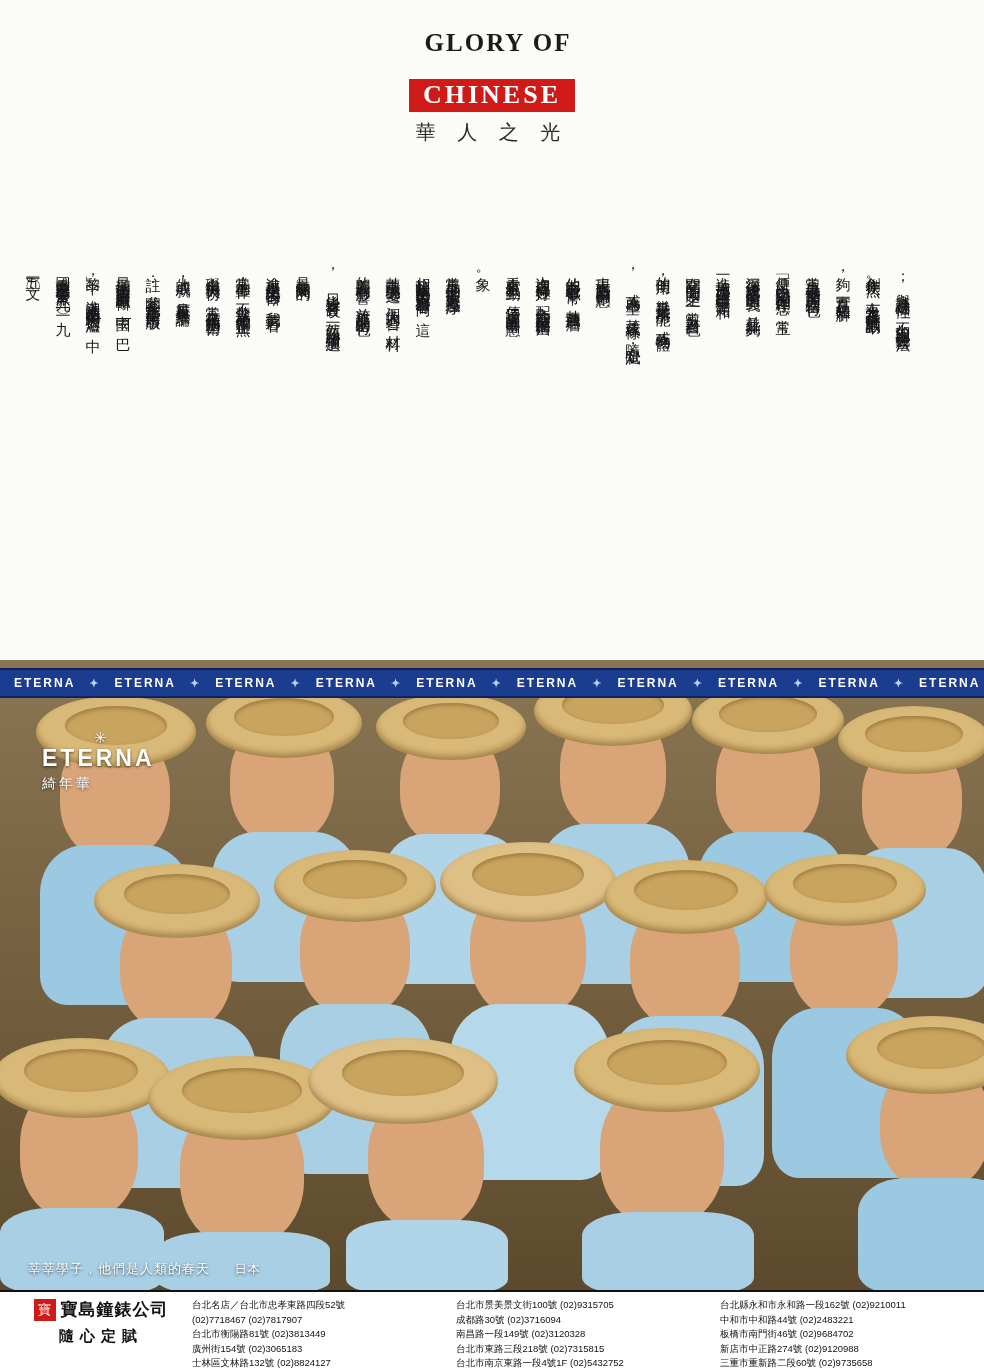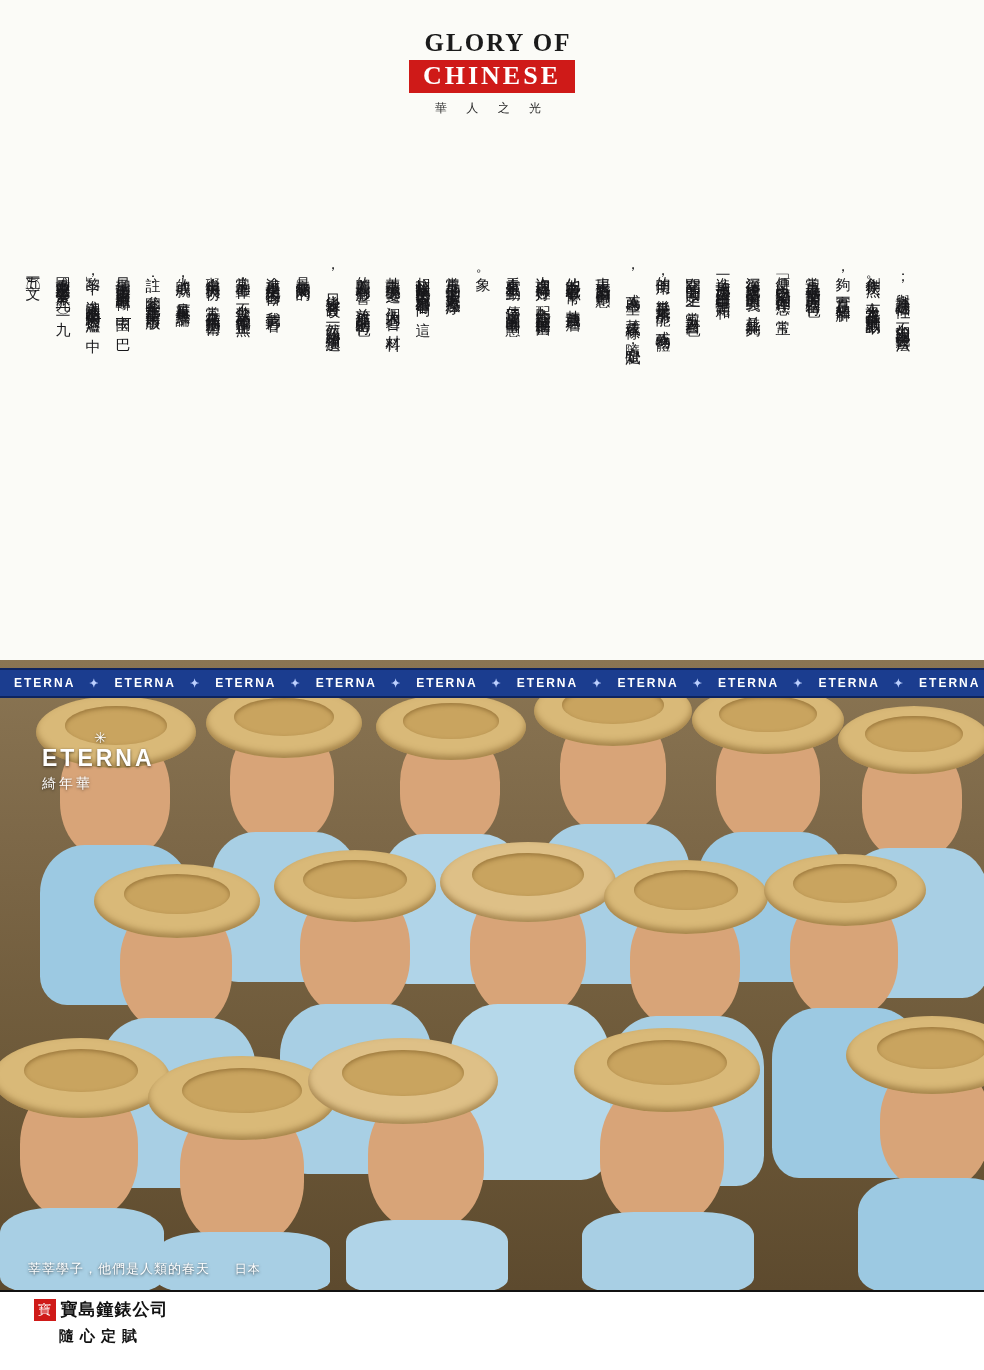--- a/index.html
+++ b/index.html
@@ -37,27 +37,27 @@
   }
   .masthead .chinese-box {
     display: inline-block;
     background: #cf1a18;
     color: #ffffff;
     font-family: "Liberation Serif", serif;
     font-weight: bold;
     font-size: 26px;
     letter-spacing: 3px;
     padding: 3px 14px 4px 14px;
-    margin-top: 5px;
+    margin-top: 24px;
     line-height: 1;
   }
   .masthead .cn-sub {
     margin-top: 7px;
     font-family: "Liberation Sans", sans-serif;
-    font-size: 12px;
+    font-size: 20px;
     letter-spacing: 8px;
     color: #2b2b2b;
   }
 
   
   .article {
     position: absolute;
     top: 265px;
     left: 78px;
     width: 840px;
@@ -414,17 +414,38 @@
   <div class="footer">
     <div class="footer-inner">
       <div class="logo-block">
         <div class="logo-row">
           <span class="logo-mark">寶</span>
           <span class="logo-name">寶島鐘錶公司</span>
         </div>
         <div class="logo-sub">隨心定賦</div>
       </div>
       <div class="dealer-cols">
+        <div class="dealer-col">
+          <div>台北名店／台北市忠孝東路四段52號</div>
+          <div>(02)7718467 (02)7817907</div>
+          <div>台北市衡陽路81號 (02)3813449</div>
+          <div>廣州街154號 (02)3065183</div>
+          <div>士林區文林路132號 (02)8824127</div>
+        </div>
+        <div class="dealer-col">
+          <div>台北市景美景文街100號 (02)9315705</div>
+          <div>成都路30號 (02)3716094</div>
+          <div>南昌路一段149號 (02)3120328</div>
+          <div>台北市東路三段218號 (02)7315815</div>
+          <div>台北市南京東路一段4號1F (02)5432752</div>
+        </div>
+        <div class="dealer-col">
+          <div>台北縣永和市永和路一段162號 (02)9210011</div>
+          <div>中和市中和路44號 (02)2483221</div>
+          <div>板橋市南門街46號 (02)9684702</div>
+          <div>新店市中正路274號 (02)9120988</div>
+          <div>三重市重新路二段60號 (02)9735658</div>
+        </div>
       </div>
     </div>
   </div>
 
 </div>
 
 </body></html>

